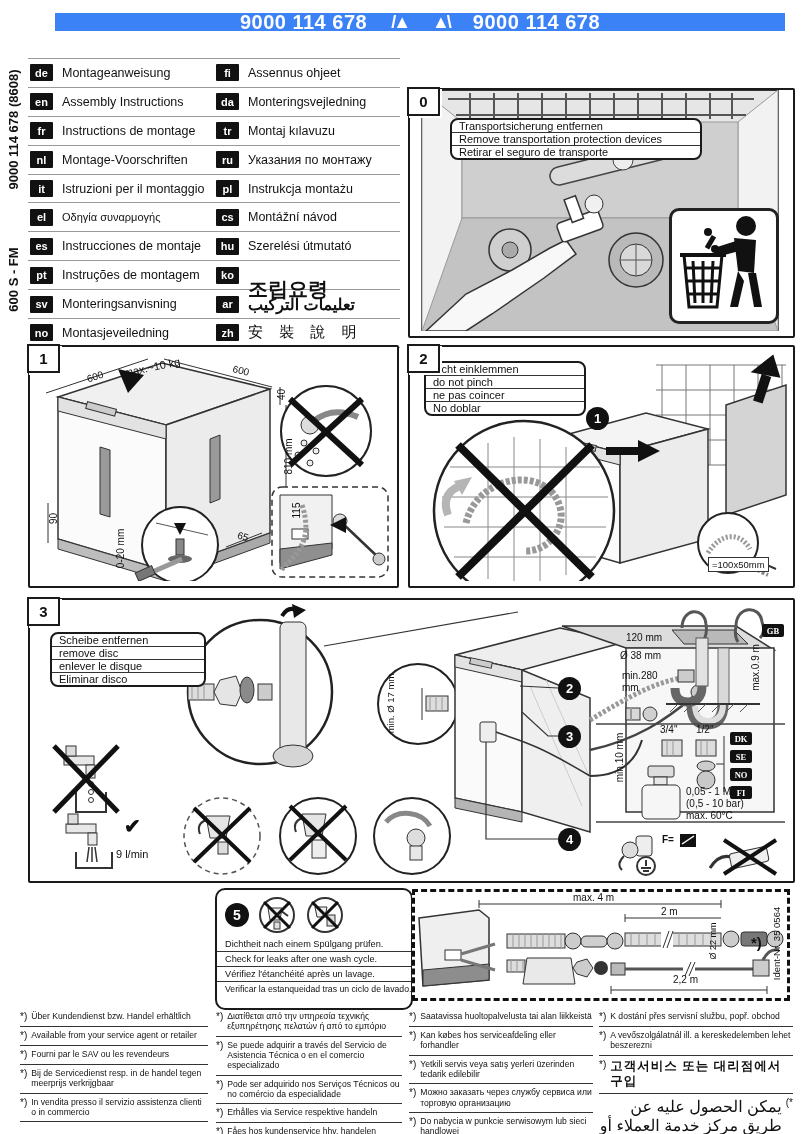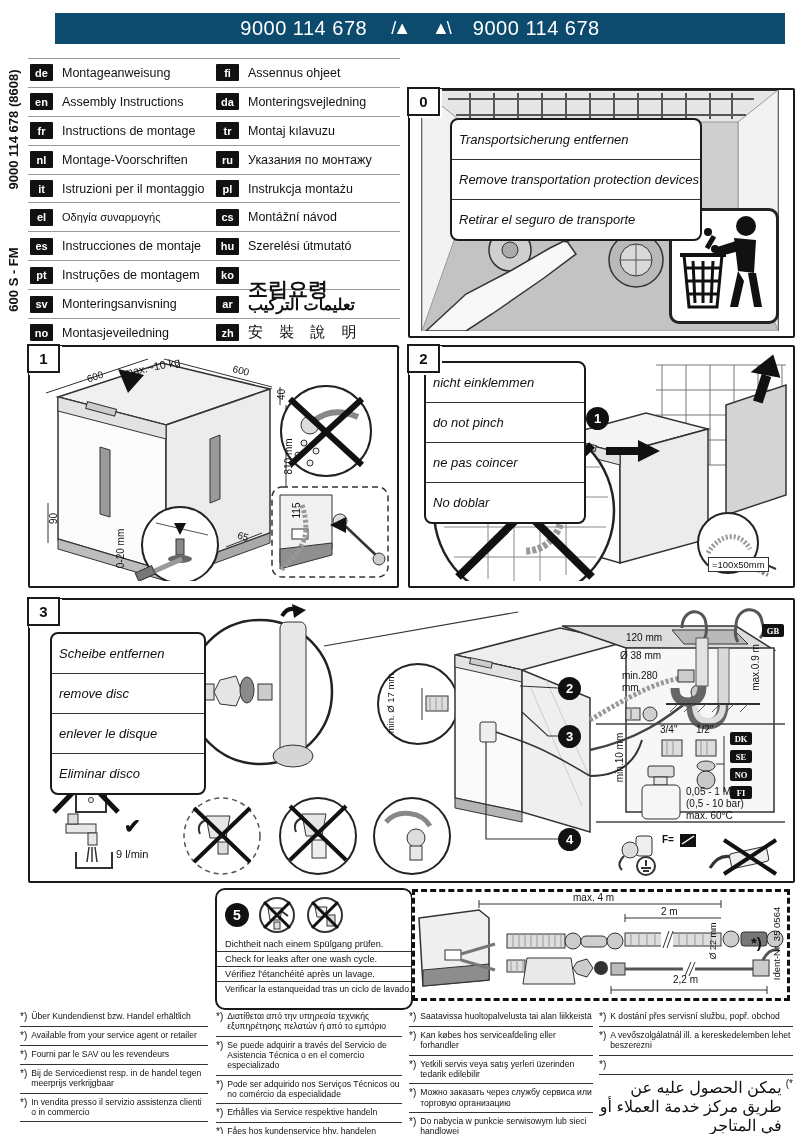--- a/index.html
+++ b/index.html
@@ -1,23 +1,23 @@
 <!DOCTYPE html>
 <html><head>
 <meta charset="utf-8">
 <style>
   html,body { margin:0; padding:0; background:#888; }
   .page { position:relative; width:802px; height:1134px; background:#fff;
           font-family:"Liberation Sans", sans-serif; color:#111; overflow:hidden; }
   .abs { position:absolute; }
 
   
-  .hbar { position:absolute; left:55px; top:13px; width:730px; height:31px; background:#0c4a6e;
+  .hbar { position:absolute; left:55px; top:13px; width:730px; height:18px; background:#3b82f6;
           color:#fff; display:flex; align-items:center; justify-content:center; gap:24px;
-          font-weight:normal; font-size:20px; letter-spacing:0.5px; }
+          font-weight:bold; font-size:20px; letter-spacing:0.5px; }
   .tri  { font-size:18px; letter-spacing:-3px; }
 
   
   .vlab { position:absolute; white-space:nowrap; font-weight:bold; font-size:13px;
           text-align:center; transform:rotate(-90deg); }
 
   
   .langs { position:absolute; left:28px; top:58px; width:372px; display:flex; border-top:1.2px solid #999; }
   .lcol  { width:186px; }
   .lcell { height:27.9px; display:flex; align-items:center; gap:9px; border-bottom:1.2px solid #999; padding-left:2px; }
@@ -29,21 +29,21 @@
   .lar   { font-size:16px; font-weight:bold; direction:rtl; }
   .lzh   { font-size:15px; letter-spacing:6px; }
 
   
   .panel { position:absolute; border:2.5px solid #1a1a1a; border-radius:2px; background:#fff; }
   .pnum  { position:absolute; top:-3px; left:-3px; width:29px; height:25px; background:#fff;
            border:2.5px solid #1a1a1a; font-weight:bold; font-size:15px;
            display:flex; align-items:center; justify-content:center; z-index:6;
            box-shadow:2px 2px 0 #fff; }
   .notebox { position:absolute; background:#fff; border:2.5px solid #1a1a1a; border-radius:8px; z-index:5; }
-  .nline { padding:12px 7px; font-size:13px; border-top:1.2px solid #333; white-space:nowrap;font-style:italic; }
+  .nline { padding:0 7px; font-size:11px; border-top:1.2px solid #333; white-space:nowrap; }
   .nline:first-child { border-top:none; }
 
   .ccirc { position:absolute; width:23px; height:23px; border-radius:50%; background:#111; color:#fff;
            font-weight:bold; font-size:13px; display:flex; align-items:center; justify-content:center; z-index:5; }
   .cbadge{ position:absolute; background:#111; color:#fff; font-weight:bold; font-size:8.5px;
            width:22px; height:13px; display:flex; align-items:center; justify-content:center; border-radius:2px; z-index:5;font-family:Liberation Serif, serif; }
 
   .dim  { position:absolute; font-size:10px; white-space:nowrap; z-index:4; }
   .vwrap{ position:absolute; text-align:center; white-space:nowrap; font-size:10px;
           transform:rotate(-90deg); z-index:4; }
@@ -717,20 +717,21 @@
     <div class="fn">
         <span class="fnm">*)</span>
         <span class="fnt">K dostání přes servisní službu, popř. obchod</span>
       </div>
     <div class="fn">
         <span class="fnm">*)</span>
         <span class="fnt">A vevőszolgálatnál ill. a kereskedelemben lehet beszerezni</span>
       </div>
     <div class="fn fn-ko">
         <span class="fnm">*)</span>
+        <span class="fnt">고객서비스 또는 대리점에서 구입</span>
       </div>
     <div class="fn fn-ar">
         <span class="fnm">(*</span>
         <span class="fnt">يمكن الحصول عليه عن طريق مركز خدمة العملاء أو في المتاجر</span>
       </div>
     <div class="fn fn-zh">
         <span class="fnm">*)</span>
         <span class="fnt">可向售後服務站或專賣店購買</span>
       </div>
   </div>

